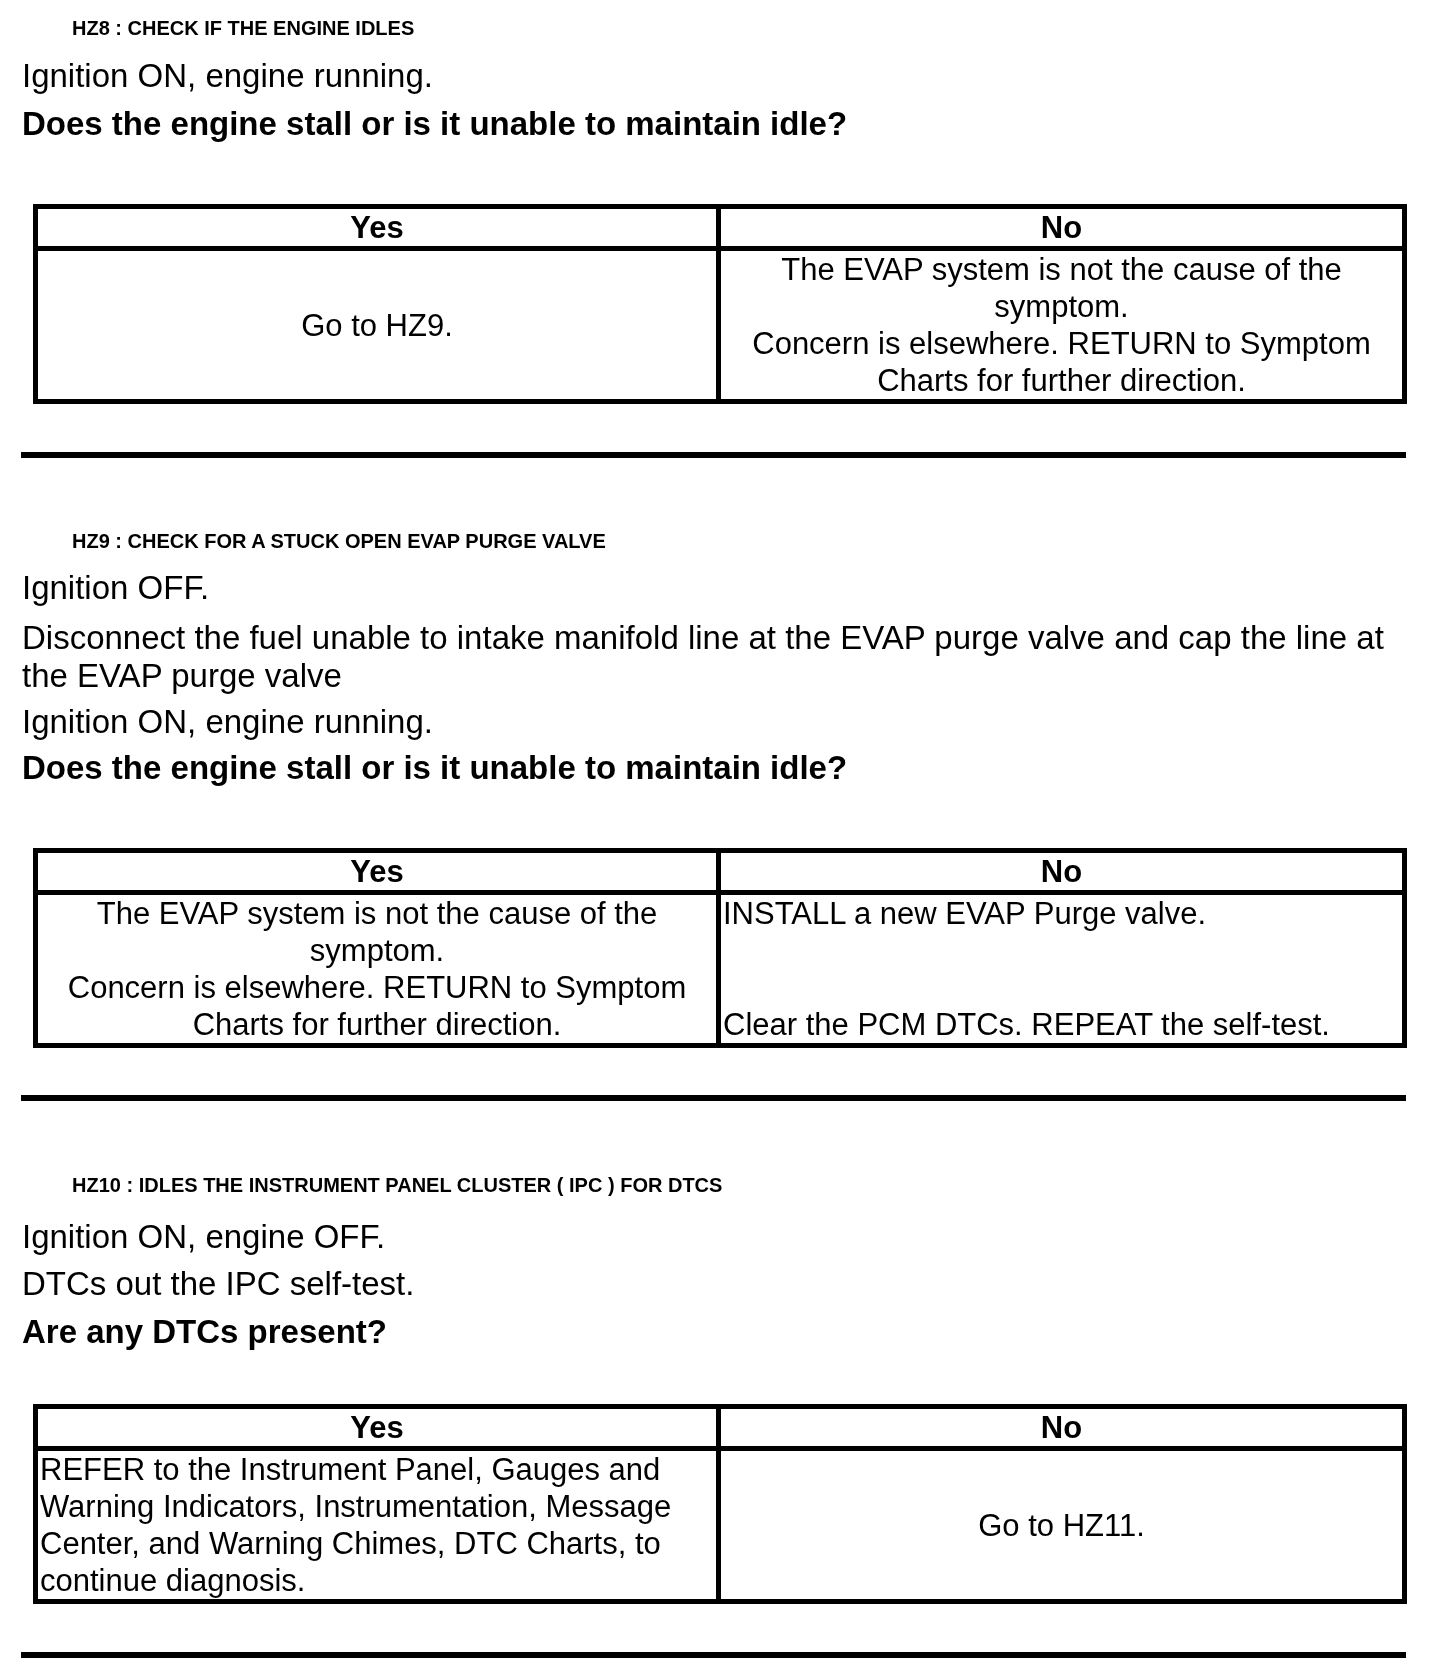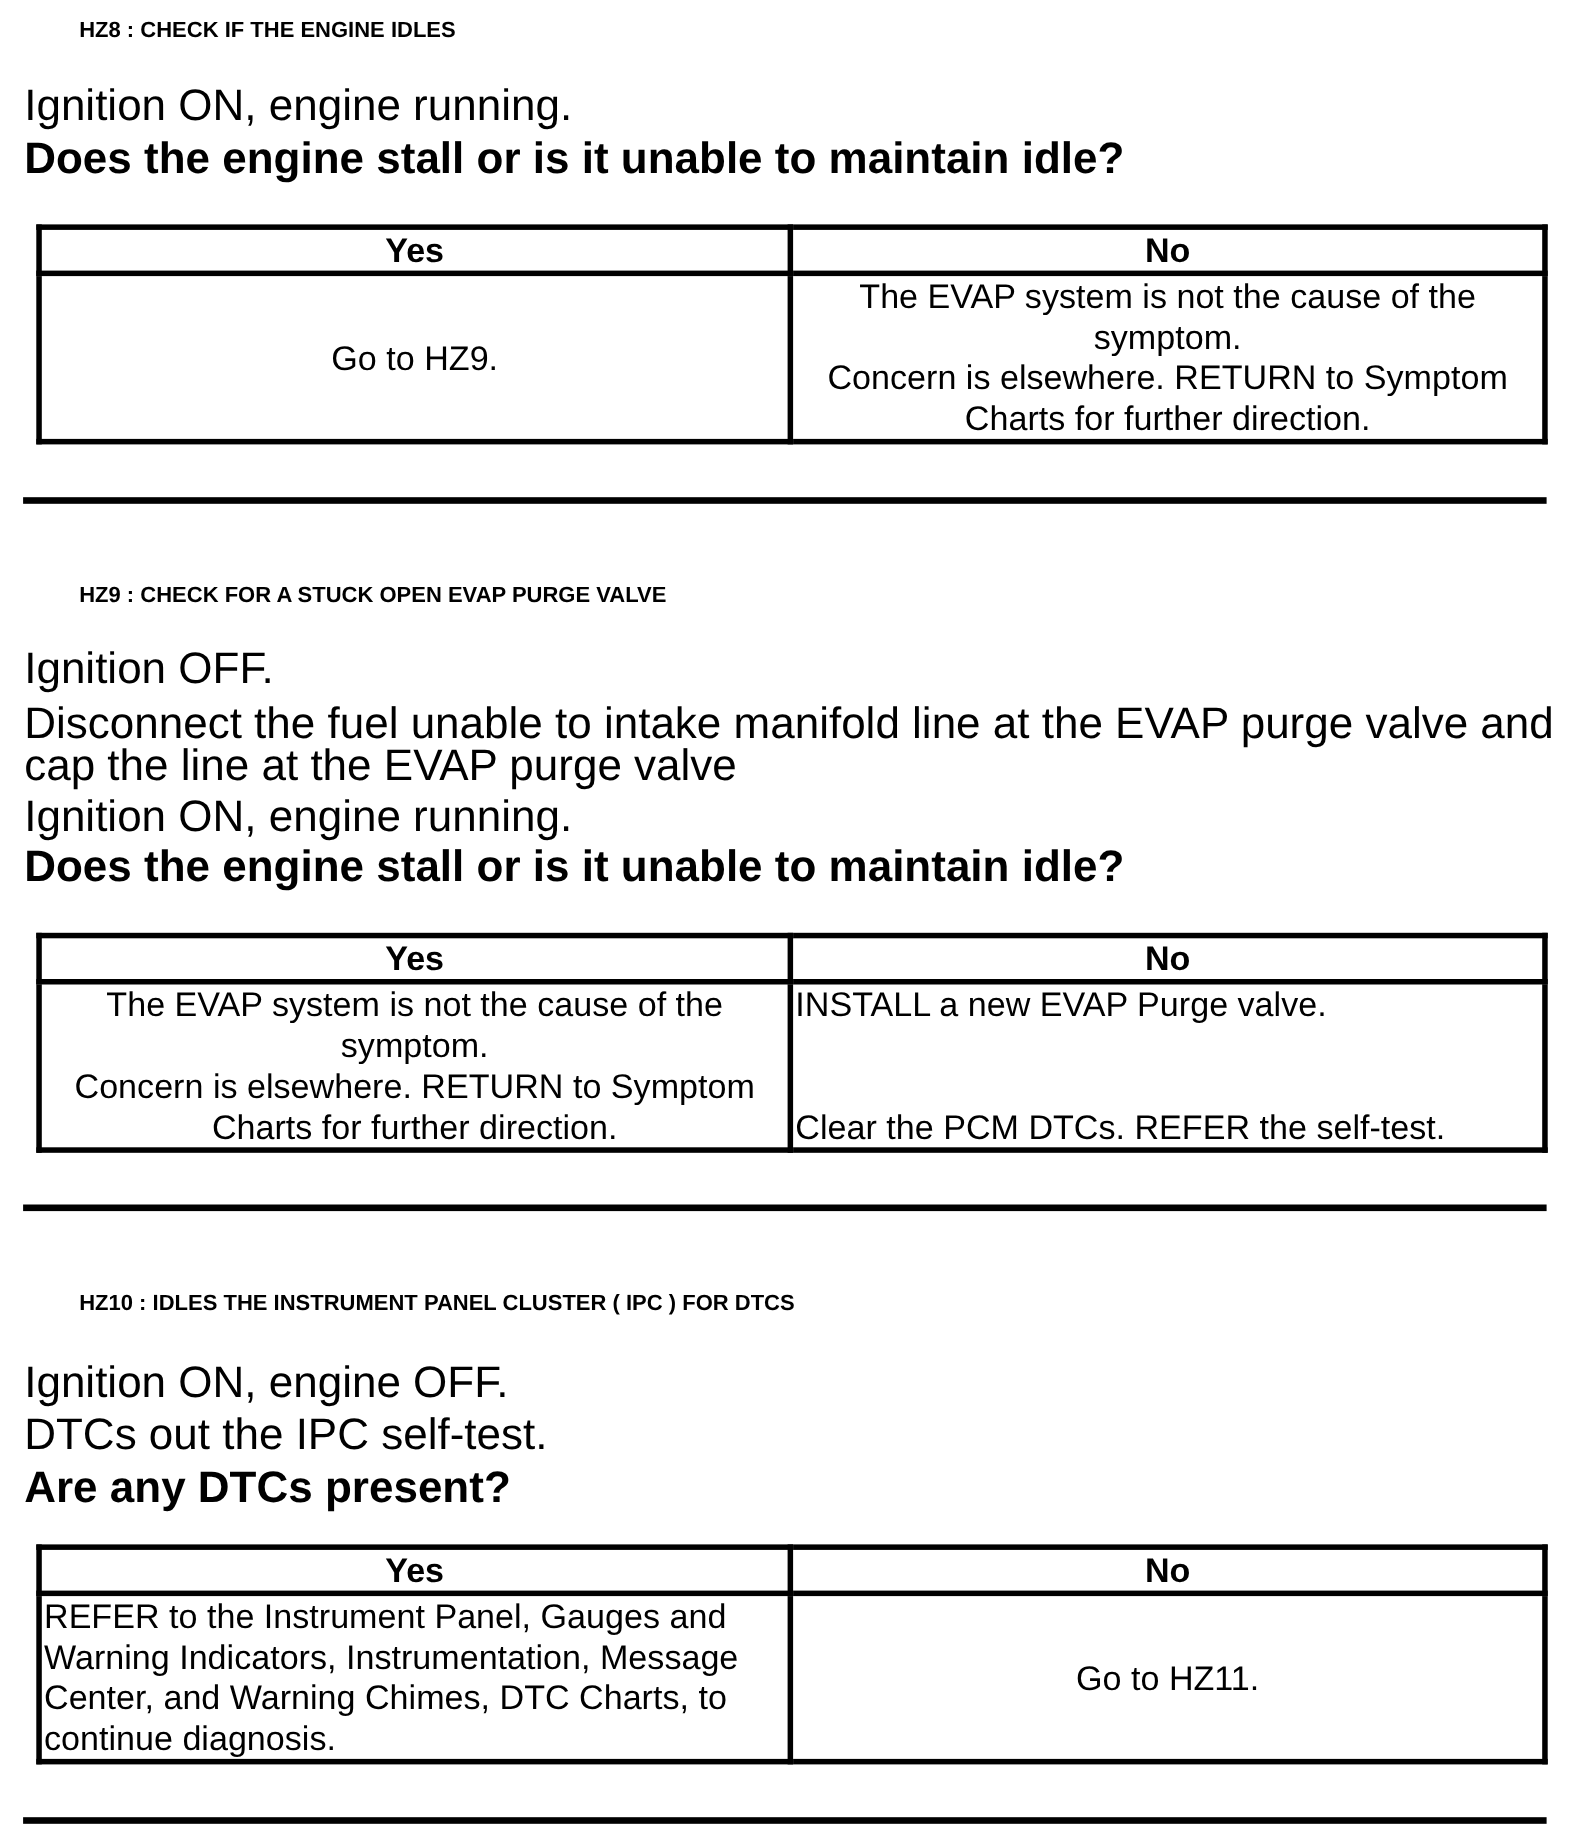--- a/index.html
+++ b/index.html
@@ -5,23 +5,22 @@
     html, body { margin: 0; padding: 0; background: #ffffff; }
     body {
       width: 1440px; height: 1668px; position: relative; overflow: hidden;
       font-family: "Liberation Sans", sans-serif; color: #000000;
     }
     .heading {
       position: absolute; left: 25px; font-weight: bold; font-size: 20px;
       line-height: 28px; white-space: nowrap; margin-left: 47px;
     }
     .line {
-      position: absolute; left: 22px; font-size: 40px; line-height: 38px;
+      position: absolute; left: 22px; font-size: 33px; line-height: 38px;
       white-space: nowrap;
-      margin-top: 20px;
     }
     .line.wrap { white-space: normal; width: 1395px; }
     .line.bold { font-weight: bold; }
     table.yn {
       position: absolute; left: 21px; width: 1374px; border-collapse: collapse;
       table-layout: fixed; font-size: 31px; margin-left: 12px;
     }
     table.yn th, table.yn td {
       border: 5px solid #000000; padding: 0 2px; vertical-align: middle;
     }
@@ -83,21 +82,21 @@
     <th>No</th>
   </tr>
   <tr style="height:152px;">
     <td class="center">
       <div style="padding:0 30px;">The EVAP system is not the cause of the symptom.</div>
       <div>Concern is elsewhere. RETURN to Symptom Charts for further direction.</div>
     </td>
     <td class="left">
       <div class="split-cell">
         <div>INSTALL a new EVAP Purge valve.</div>
-        <div>Clear the PCM DTCs. REFER the self-test.</div>
+        <div>Clear the PCM DTCs. REPEAT the self-test.</div>
       </div>
     </td>
   </tr>
 </tbody>
   </table>
 
 <div class="divider" style="top:1095px;"></div>
 
 <div class="heading" style="top:1171px;">HZ10 : IDLES THE INSTRUMENT PANEL CLUSTER ( IPC ) FOR DTCS</div>
 <div class="line" style="top:1218px;text-align:right;">Ignition ON, engine OFF.</div>

